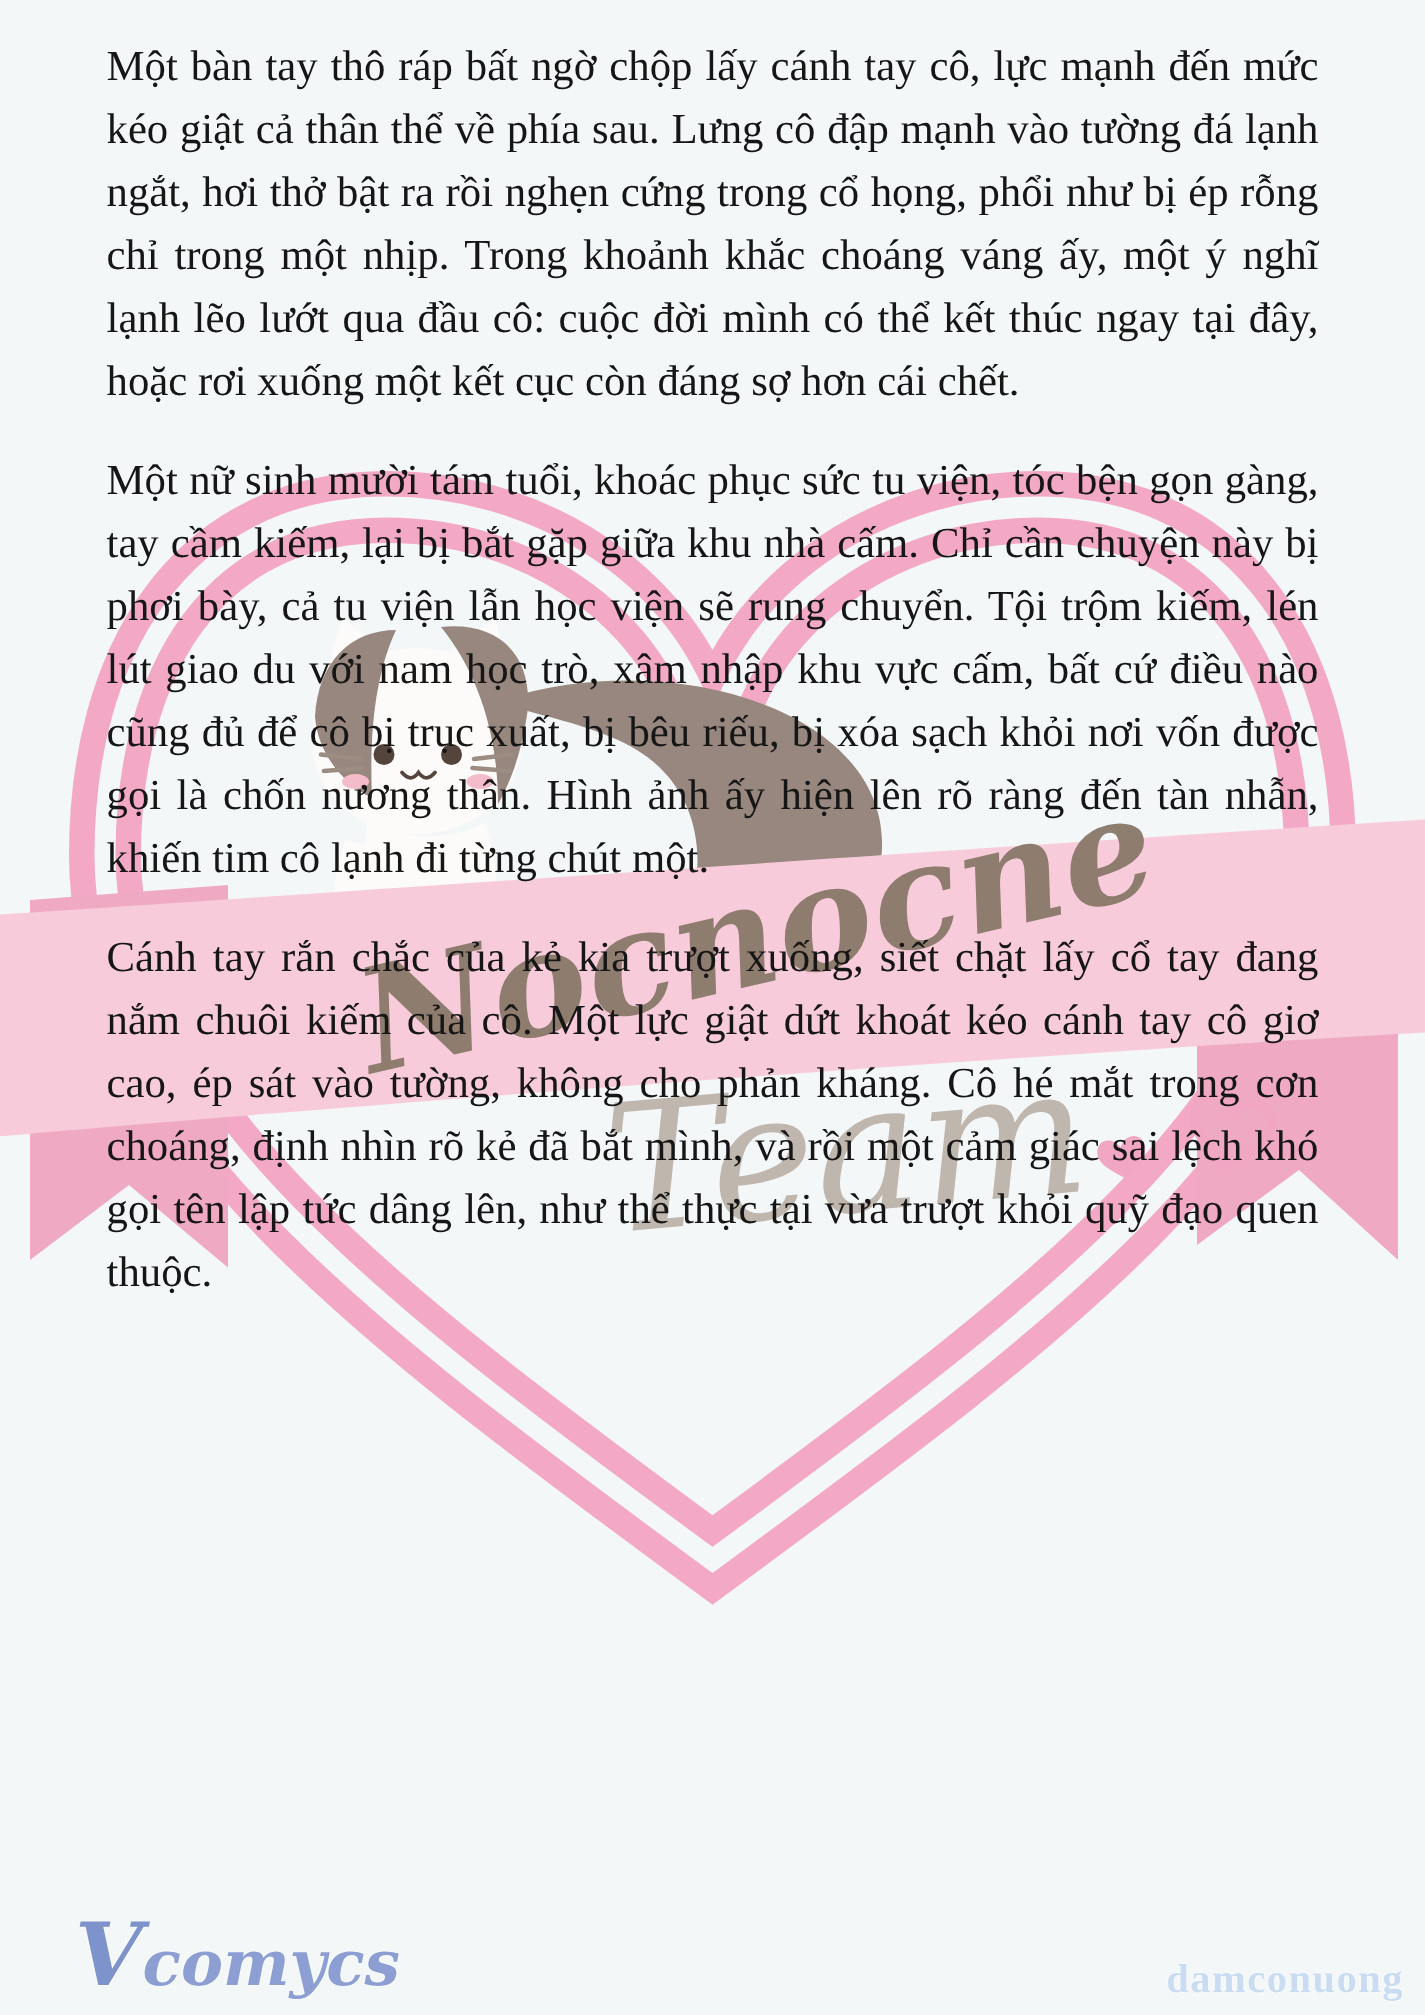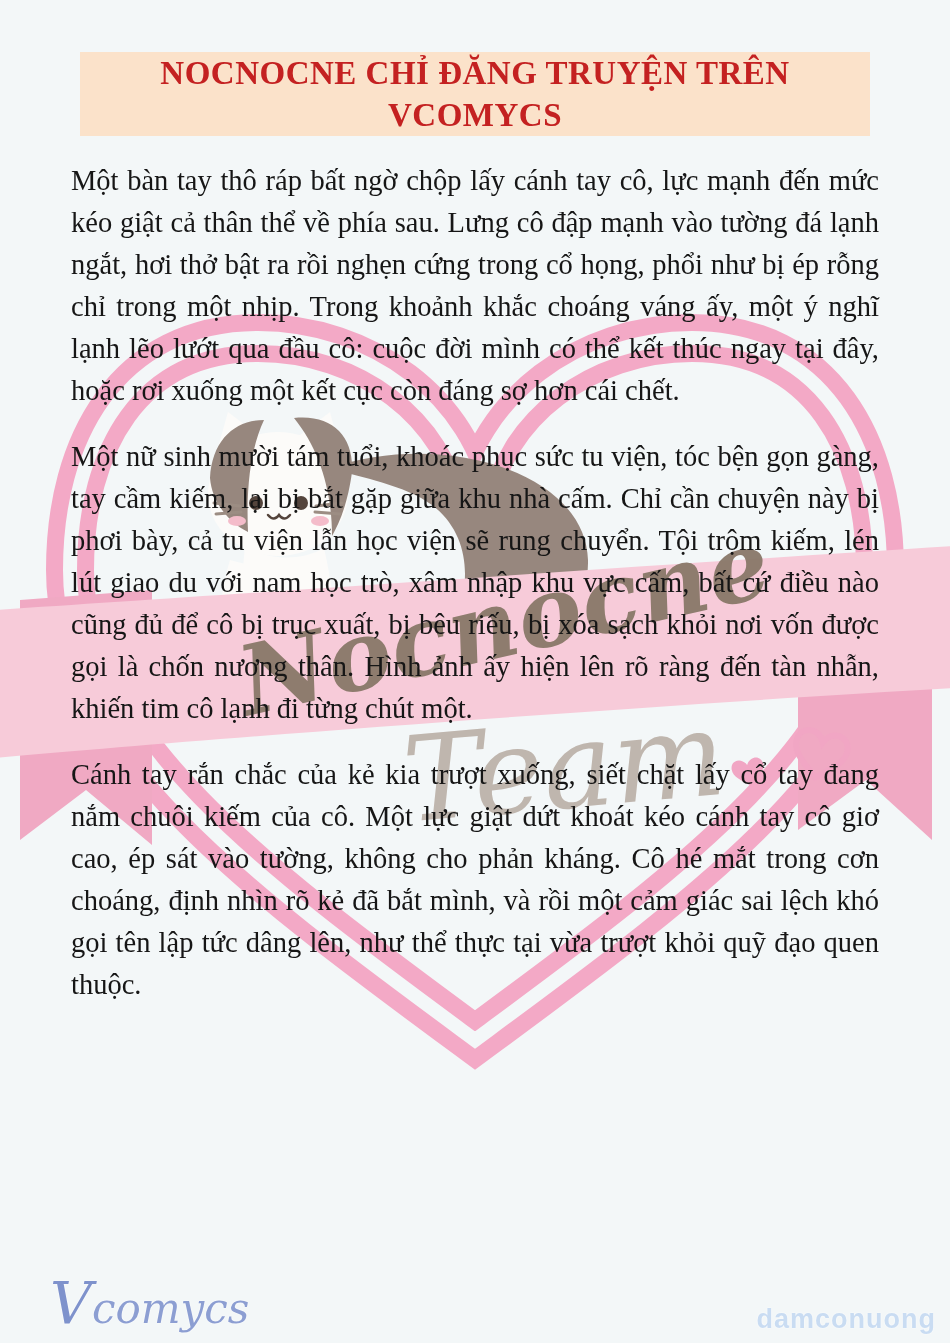--- a/index.html
+++ b/index.html
@@ -39,28 +39,28 @@
     margin:24px 0 0 0;
     font-size:28.5px;line-height:42px;
     text-align:justify;text-justify:inter-word;
   }
   .story-block p.first{margin-top:18px;text-align:left;}
   .story-block p:last-child{text-align:justify;}
 
   
   .vcomycs{
     position:absolute;left:50px;bottom:6px;z-index:6;
-    font-family:"DejaVu Serif", serif;font-style:italic;font-weight:normal;
+    font-family:"DejaVu Serif", serif;font-style:italic;font-weight:bold;
     font-size:42px;color:#8c9ed2;letter-spacing:0;
     text-shadow:0 0 2px #ffffff;
   }
   .vcomycs::first-letter{font-size:58px;color:#7e92cc;}
   .damconuong{
     position:absolute;right:14px;bottom:8px;z-index:6;
-    font-family:Liberation Sans, sans-serif;font-weight:bold;
+    font-family:Liberation Serif, serif;font-weight:bold;
     font-size:27px;color:#c9dcf2;letter-spacing:1px;
     text-shadow:0 0 2px #ffffff;
   }
 </style>
 </head>
 <body>
 
 <div class="page">
 
   <svg class="wm-svg" viewBox="0 0 950 1343" width="950" height="1343">
@@ -125,21 +125,20 @@
                C834,766 846,758 846,746 C846,730 826,728 820,742 Z" fill="none" stroke="#f1a6c4" stroke-width="6" transform="rotate(12 820 755)"></path>
       <path d="M748,765 C744,756 732,757 732,767 C732,774 739,779 748,786
                C757,779 764,774 764,767 C764,757 752,756 748,765 Z" fill="#f1a6c4" transform="rotate(-10 748 770)"></path>
     </g>
   </svg>
 
   <div class="wm-name">Nocnocne</div>
   <div class="wm-team">Team</div>
 
   <div class="content">
-    <div class="header-band">NOCNOCNE CHỈ ĐĂNG TRUYỆN TRÊN VCOMYCS</div>
 
     <div class="story-block">
       <p>Một bàn tay thô ráp bất ngờ chộp lấy cánh tay cô, lực mạnh đến mức kéo giật cả thân thể về phía sau. Lưng cô đập mạnh vào tường đá lạnh ngắt, hơi thở bật ra rồi nghẹn cứng trong cổ họng, phổi như bị ép rỗng chỉ trong một nhịp. Trong khoảnh khắc choáng váng ấy, một ý nghĩ lạnh lẽo lướt qua đầu cô: cuộc đời mình có thể kết thúc ngay tại đây, hoặc rơi xuống một kết cục còn đáng sợ hơn cái chết.</p>
       <p>Một nữ sinh mười tám tuổi, khoác phục sức tu viện, tóc bện gọn gàng, tay cầm kiếm, lại bị bắt gặp giữa khu nhà cấm. Chỉ cần chuyện này bị phơi bày, cả tu viện lẫn học viện sẽ rung chuyển. Tội trộm kiếm, lén lút giao du với nam học trò, xâm nhập khu vực cấm, bất cứ điều nào cũng đủ để cô bị trục xuất, bị bêu riếu, bị xóa sạch khỏi nơi vốn được gọi là chốn nương thân. Hình ảnh ấy hiện lên rõ ràng đến tàn nhẫn, khiến tim cô lạnh đi từng chút một.</p>
       <p>Cánh tay rắn chắc của kẻ kia trượt xuống, siết chặt lấy cổ tay đang nắm chuôi kiếm của cô. Một lực giật dứt khoát kéo cánh tay cô giơ cao, ép sát vào tường, không cho phản kháng. Cô hé mắt trong cơn choáng, định nhìn rõ kẻ đã bắt mình, và rồi một cảm giác sai lệch khó gọi tên lập tức dâng lên, như thể thực tại vừa trượt khỏi quỹ đạo quen thuộc.</p>
     </div>
   </div>
 
   <div class="vcomycs">Vcomycs</div>
   <div class="damconuong">damconuong</div>

